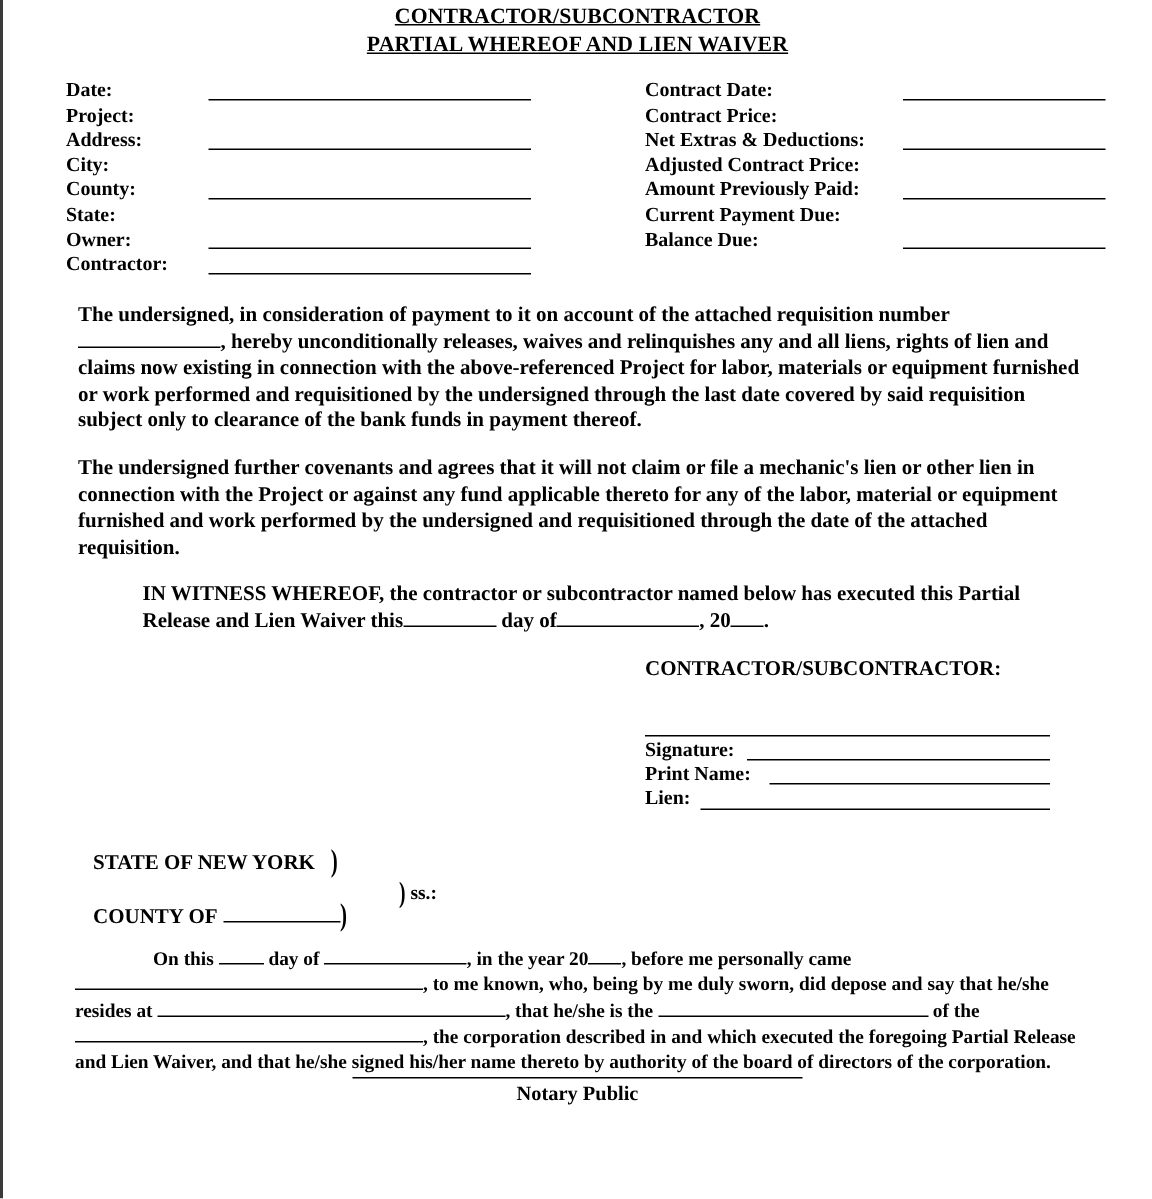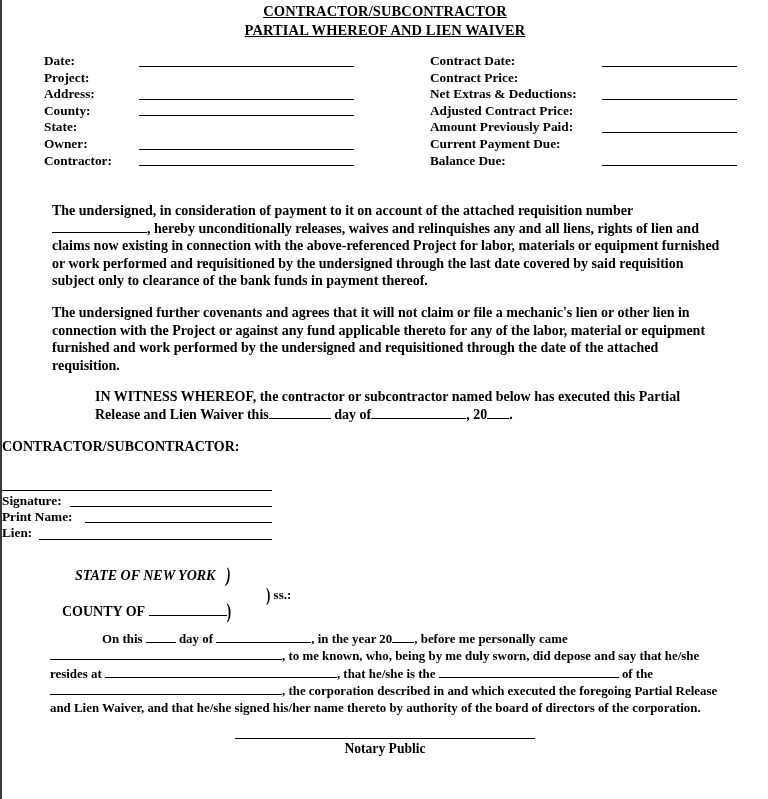--- a/index.html
+++ b/index.html
@@ -90,20 +90,21 @@
   .b-sm { width: 62px; }
   .b-md { width: 95px; }
   .b-lg { width: 180px; }
   .b-xl { width: 232px; }
   .b-20 { width: 22px; }
 
   
   .sig-block {
     position: relative;
     margin-top: 14px;
+    margin-left: 428px;
     width: 300px;
   }
   .sig-heading {
     font-weight: bold;
     font-size: 14px;
     line-height: 18px;
     margin-bottom: 34px;
   }
   .sig-toprule {
     border-bottom: 1.7px solid #000;
@@ -139,21 +140,21 @@
     margin-left: 60px;
     height: 56px;
     font-weight: bold;
     font-size: 14px;
   }
   .venue .vline {
     position: absolute;
     white-space: nowrap;
     line-height: 18px;
   }
-  .venue .v1 { top: 0px;  left: 13px; font-style: italic; }
+  .venue .v1 { top: 0px;  left: 0px; }
   .venue .v2 { top: 19px; left: 204px; font-size: 13px; }
   .venue .v3 { top: 36px; left: 0px; }
   .venue .paren {
     display: inline-block;
     transform: scaleY(1.5);
   }
   .venue .county-blank {
     display: inline-block;
     width: 78px;
     border-bottom: 1.5px solid #000;
@@ -167,21 +168,20 @@
     font-weight: bold;
     font-size: 12.9px;
     line-height: 17.4px;
     margin: 0;
     text-indent: 0;
   }
   p.notary .indent { display: inline-block; width: 52px; }
 
   
   .notary-sign {
-    margin-top: 20px;
     text-align: center;
   }
   .notary-sign .nsrule {
     width: 300px;
     margin: 0 auto 1px auto;
     border-bottom: 1.8px solid #000;
     height: 0;
   }
   .notary-sign .nslabel {
     font-weight: bold;
@@ -205,20 +205,23 @@
       <div class="frow">
         <span class="flabel">Date:</span>
         <span class="frule"></span>
       </div>
       <div class="frow">
         <span class="flabel">Project:</span>
       </div>
       <div class="frow">
         <span class="flabel">Address:</span>
         <span class="frule"></span>
+      </div>
+      <div class="frow">
+        <span class="flabel">City:</span>
       </div>
       <div class="frow">
         <span class="flabel">County:</span>
         <span class="frule"></span>
       </div>
       <div class="frow">
         <span class="flabel">State:</span>
       </div>
       <div class="frow">
         <span class="flabel">Owner:</span>

